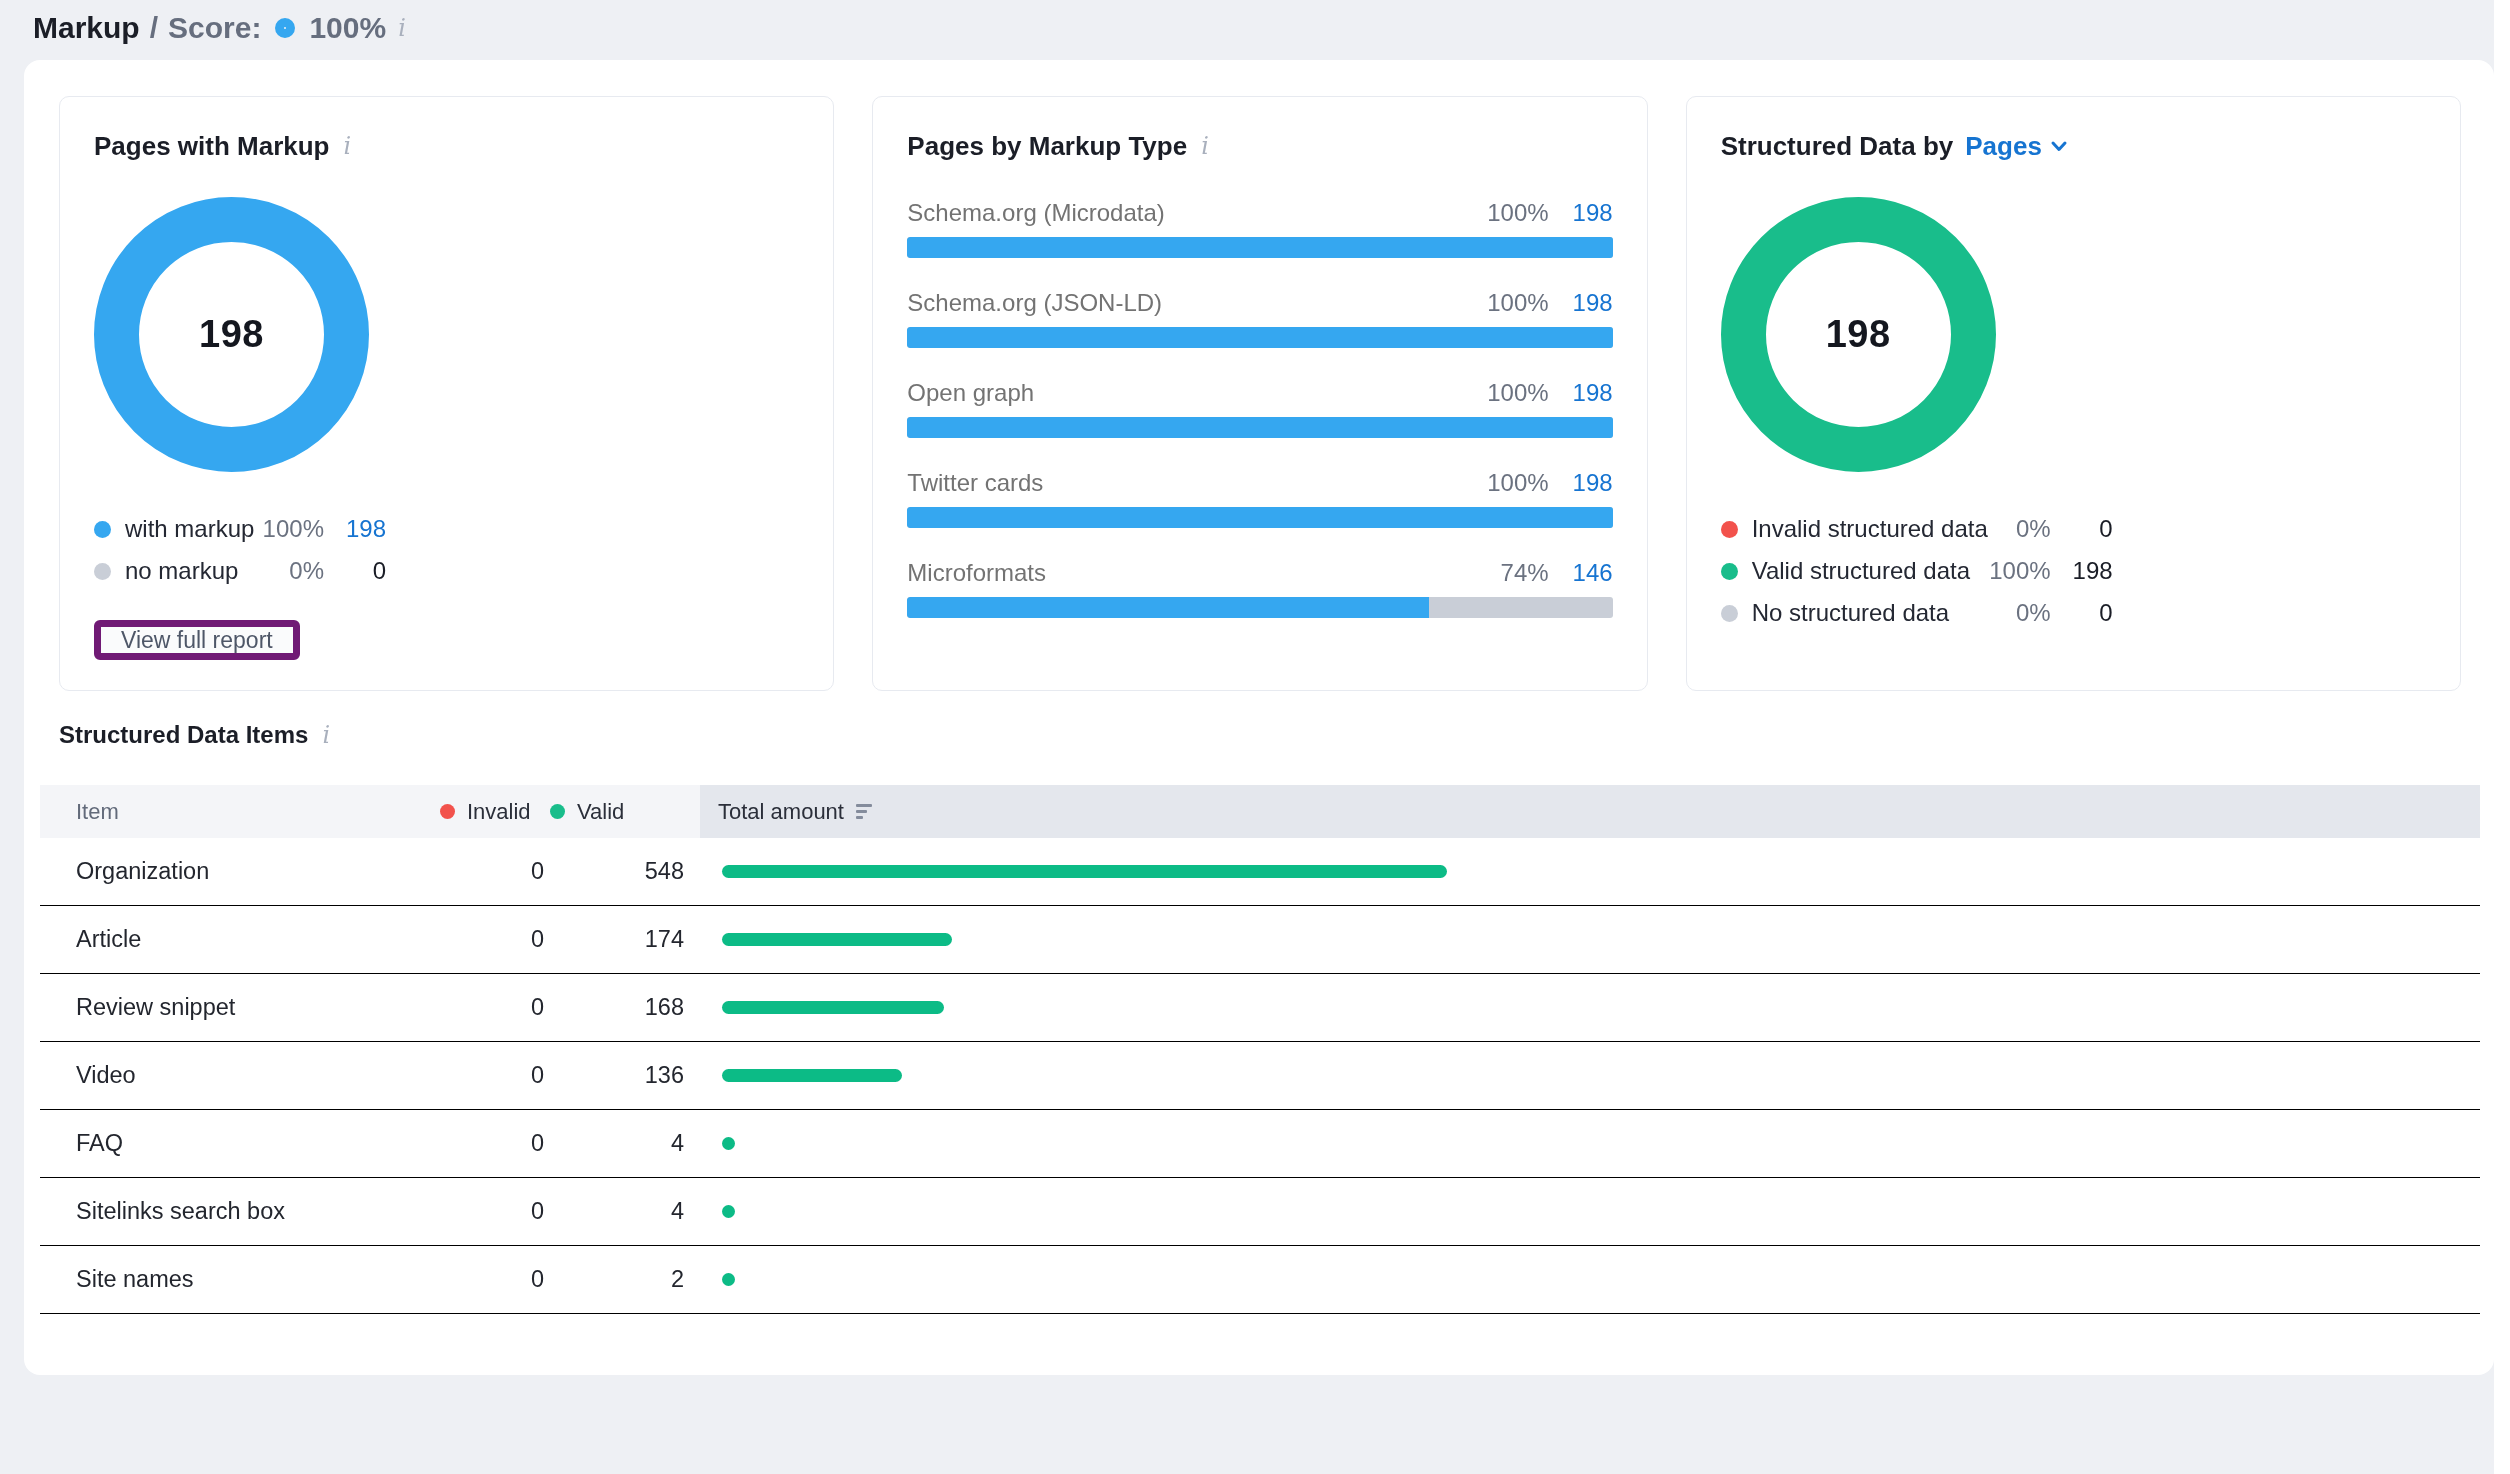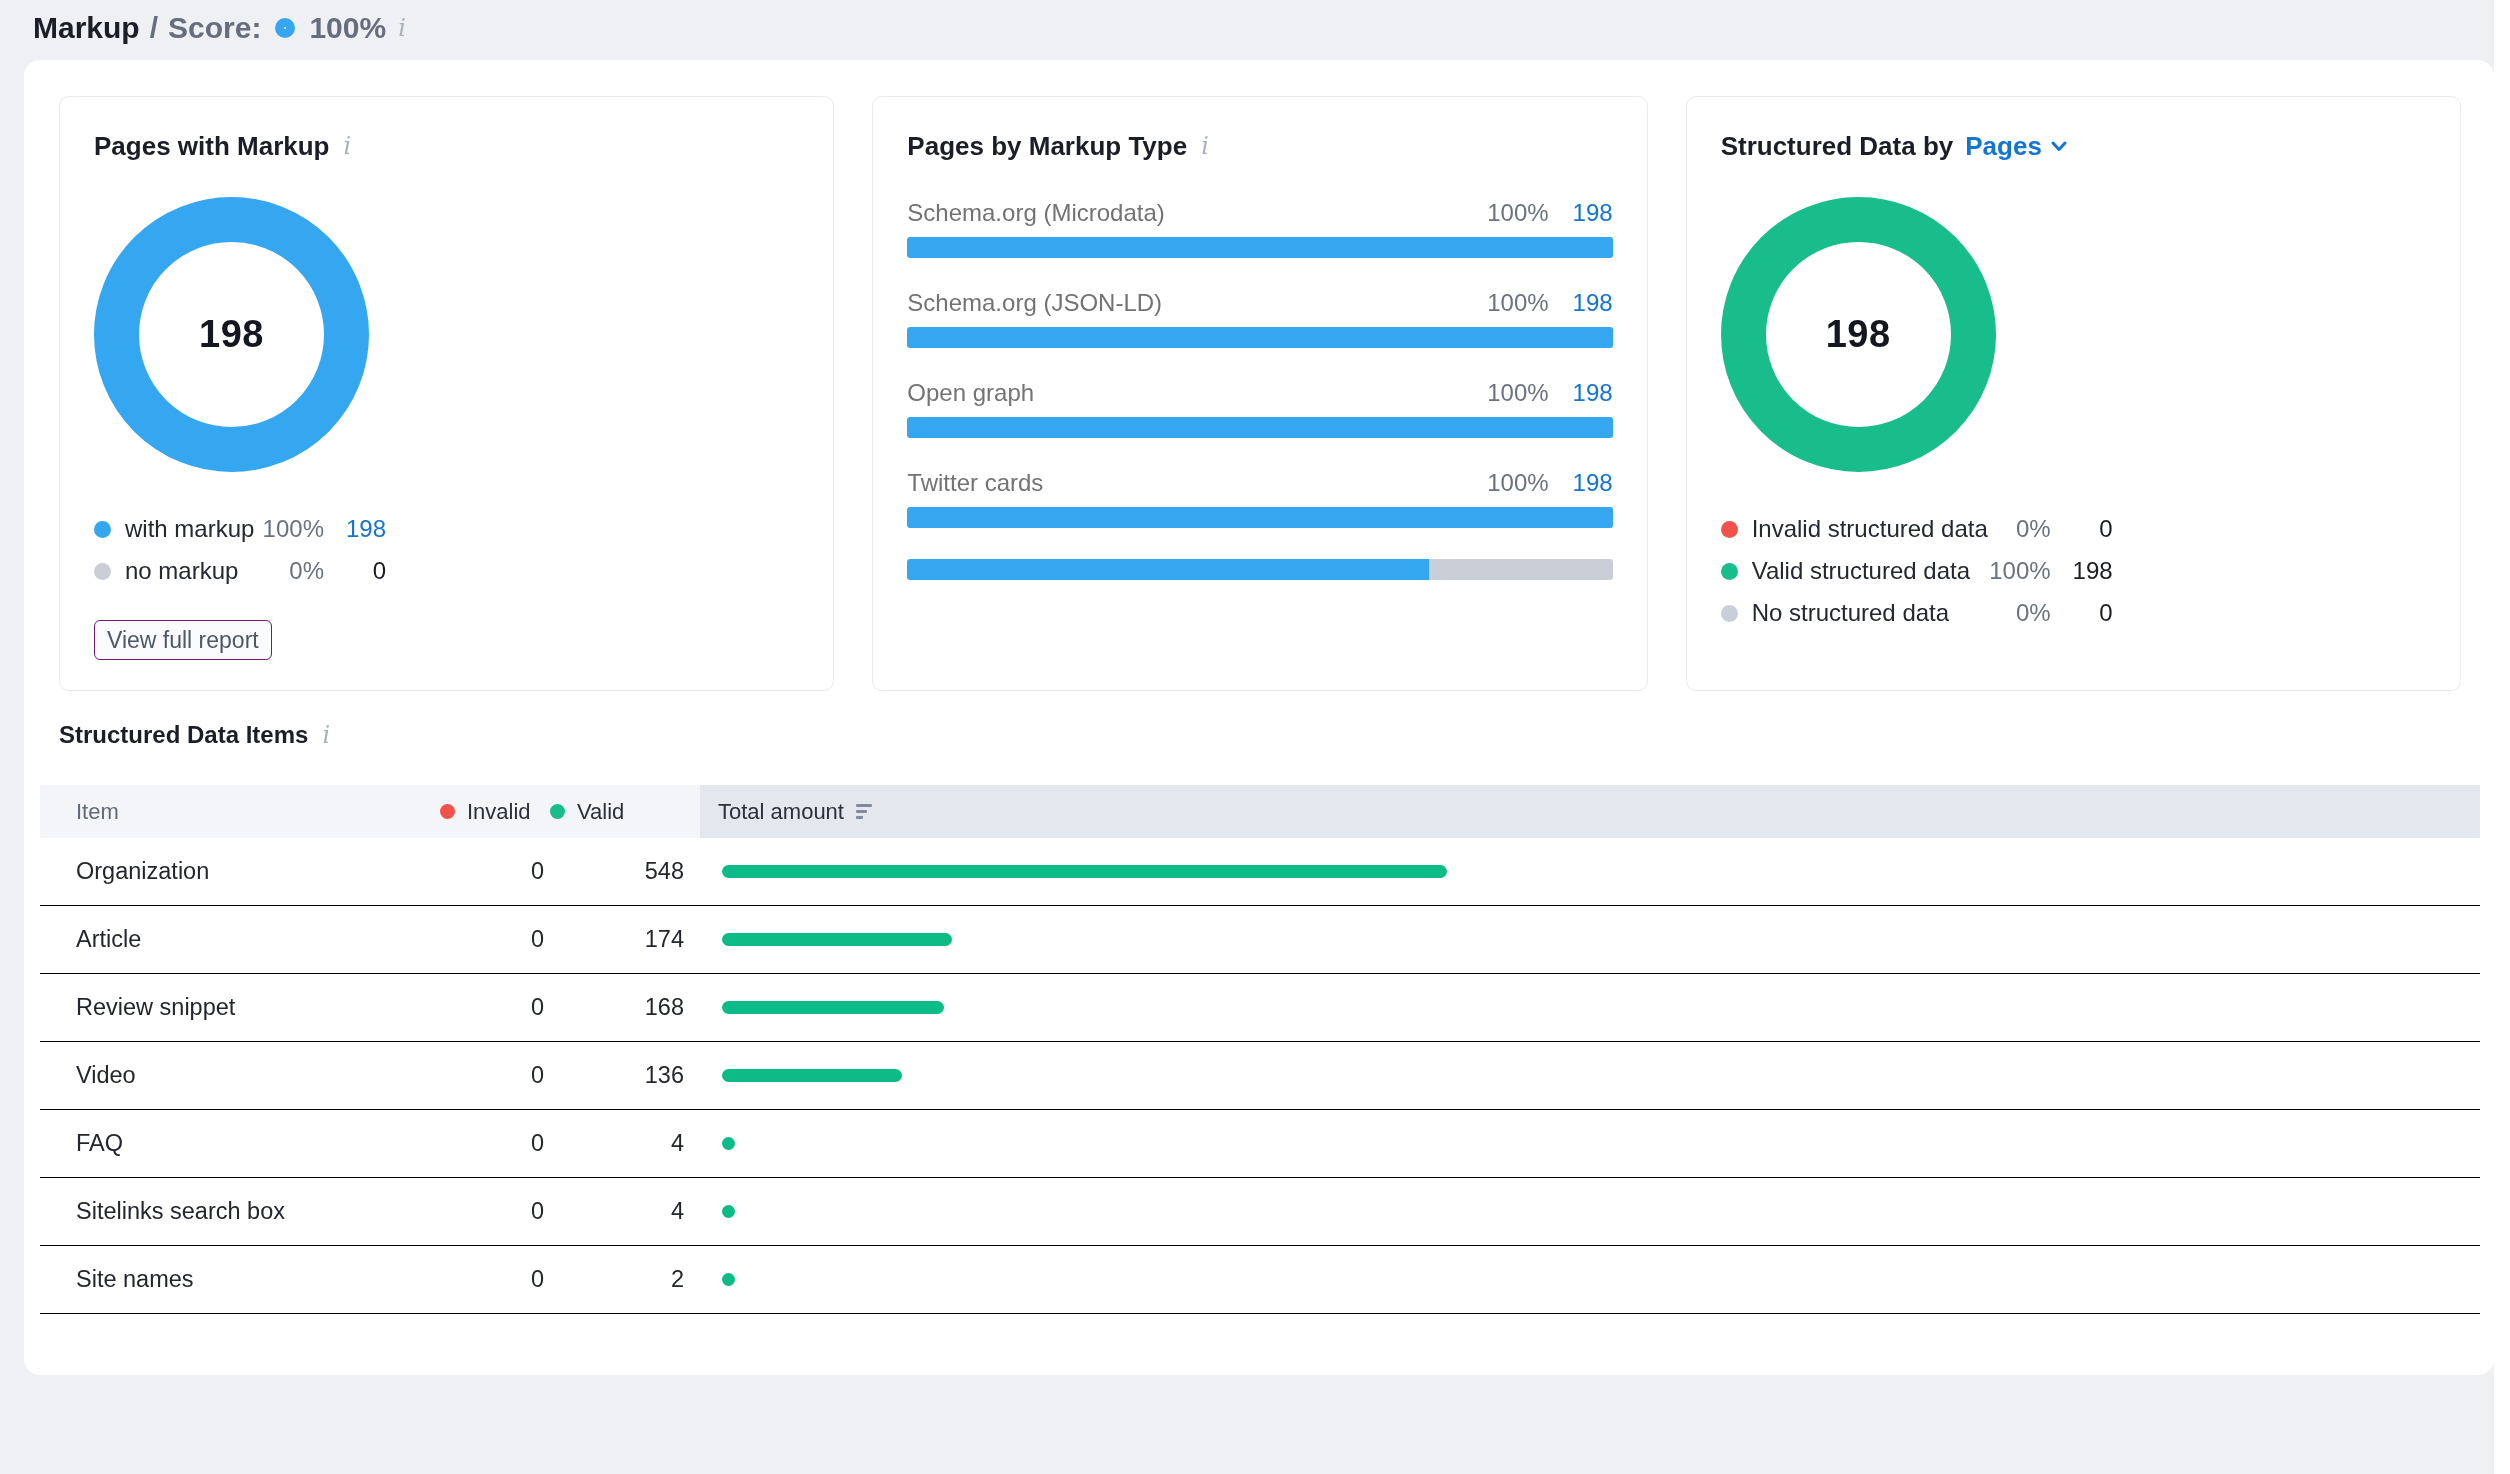--- a/index.html
+++ b/index.html
@@ -56,22 +56,22 @@
   .legend-row { display: flex; align-items: center; height: 42px; }
   .legend-w1 { width: 292px; }
   .legend-w3 { width: 392px; }
   .dot { width: 17px; height: 17px; border-radius: 50%; flex: 0 0 auto; }
   .legend-label { margin-left: 14px; font-size: 24px; color: #242833; }
   .legend-pct { margin-left: auto; font-size: 24px; color: #6b7280; text-align: right; }
   .legend-count { width: 62px; font-size: 24px; color: #1a1d26; text-align: right; }
   .legend-count.link { color: #1674d1; cursor: pointer; }
   
   .btn {
-    margin-top: 28px; height: 40px; padding: 0 12px;
-    border: 1px solid #701a75; border-radius: 6px;
+    margin-top: 28px; height: 40px; padding: 0 20px;
+    border: 7px solid #701a75; border-radius: 6px;
     background: #fafbfc; color: #4e5768; font-size: 23px;
     font-family: "Liberation Sans", sans-serif;
     display: inline-flex; align-items: center; cursor: pointer;
   }
   
   .bar-rows { margin-top: 36px; }
   .bar-row { margin-bottom: 31px; }
   .bar-row-head { display: flex; align-items: baseline; }
   .bar-row-label { font-size: 24px; color: #737373; }
   .bar-row-pct { margin-left: auto; font-size: 24px; color: #6b7280; }
@@ -200,20 +200,25 @@
       <span class="bar-row-label">Twitter cards</span>
       <span class="bar-row-pct">100%</span>
       <span class="bar-row-count">198</span>
     </div>
     <div class="bar-track">
       <div class="bar-fill" style="width: 100%;"></div>
     </div>
   </div>
 
   <div class="bar-row">
+    <div class="bar-row-head">
+      <span class="bar-row-label">Microformats</span>
+      <span class="bar-row-pct">74%</span>
+      <span class="bar-row-count">146</span>
+    </div>
     <div class="bar-track">
       <div class="bar-fill" style="width: 74%;"></div>
     </div>
   </div>
 </div>
     </div>
 
     <div class="card">
       <div class="card-title-row">
         <span class="card-title">Structured Data by</span>

